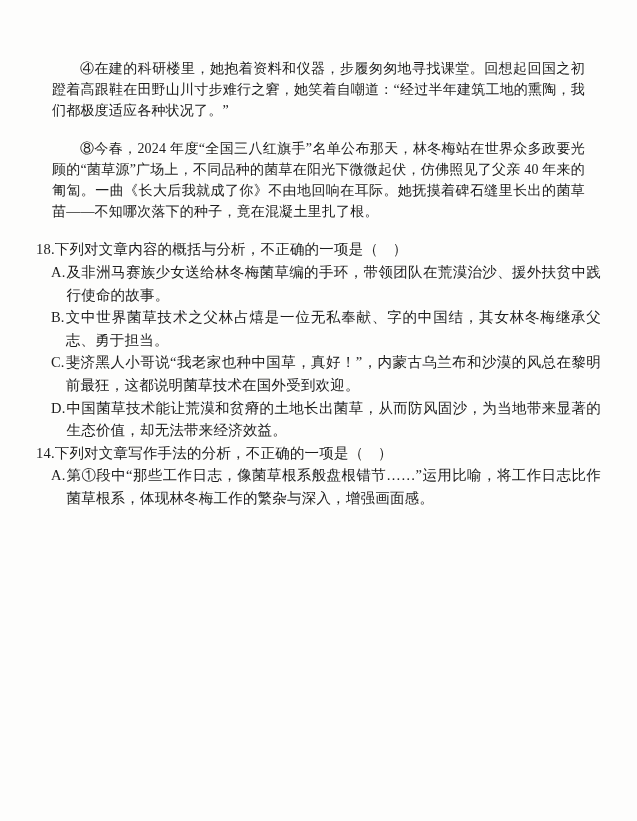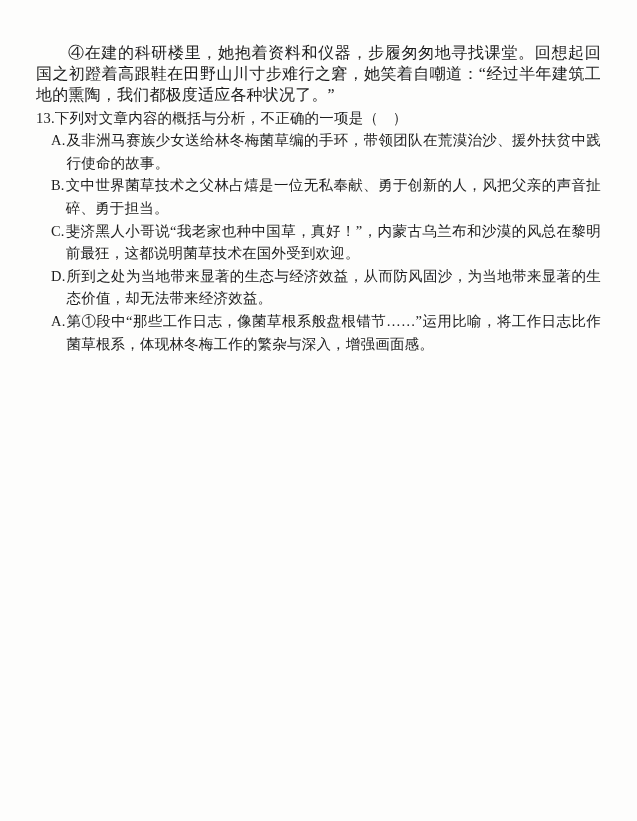--- a/index.html
+++ b/index.html
@@ -7,22 +7,22 @@
     width: 637px;
     height: 821px;
     box-sizing: border-box;
     background: #fdfdfc;
     padding: 42px 36px 30px 36px;
     font-family: "Liberation Serif", "DejaVu Serif", serif;
     color: #1c1c1c;
     overflow: hidden;
   }
   .passage p {
-    margin: 0;
-    font-size: 16px;
+    margin: 16px;
+    font-size: 14px;
     line-height: 21.2px;
     letter-spacing: 0.2px;
     text-align: justify;
     text-indent: 2em;
   }
   .passage .underlined {
     text-decoration: underline;
     text-underline-offset: 3px;
     text-decoration-thickness: 1px;
   }
@@ -58,45 +58,47 @@
     text-align: justify;
   }
 </style>
 </head>
 <body>
 
 <div class="page">
 
   <section class="passage">
     <p>④在建的科研楼里，她抱着资料和仪器，步履匆匆地寻找课堂。回想起回国之初蹬着高跟鞋在田野山川寸步难行之窘，她笑着自嘲道：“经过半年建筑工地的熏陶，我们都极度适应各种状况了。”</p>
+    <p>⑧今春，2024 年度“全国三八红旗手”名单公布那天，林冬梅站在世界众多政要光顾的“菌草源”广场上，不同品种的菌草在阳光下微微起伏，仿佛照见了父亲 40 年来的匍匐。一曲《长大后我就成了你》不由地回响在耳际。她抚摸着碑石缝里长出的菌草苗——不知哪次落下的种子，竟在混凝土里扎了根。</p>
   </section>
 
   <section class="questions">
 
     <div class="question">
-      <p class="stem">13.下列对文章内容的概括与分析，不正确的一项是（　）</p>
+      <p class="stem">18.下列对文章内容的概括与分析，不正确的一项是（　）</p>
       <div class="option">
         <span class="opt-label">A.</span>
         <span class="opt-text">及非洲马赛族少女送给林冬梅菌草编的手环，带领团队在荒漠治沙、援外扶贫中践行使命的故事。</span>
       </div>
       <div class="option">
         <span class="opt-label">B.</span>
-        <span class="opt-text">文中世界菌草技术之父林占熺是一位无私奉献、勇于创新的人，风把父亲的声音扯碎、勇于担当。</span>
+        <span class="opt-text">文中世界菌草技术之父林占熺是一位无私奉献、字的中国结，其女林冬梅继承父志、勇于担当。</span>
       </div>
       <div class="option">
         <span class="opt-label">C.</span>
         <span class="opt-text">斐济黑人小哥说“我老家也种中国草，真好！”，内蒙古乌兰布和沙漠的风总在黎明前最狂，这都说明菌草技术在国外受到欢迎。</span>
       </div>
       <div class="option">
         <span class="opt-label">D.</span>
-        <span class="opt-text">所到之处为当地带来显著的生态与经济效益，从而防风固沙，为当地带来显著的生态价值，却无法带来经济效益。</span>
+        <span class="opt-text">中国菌草技术能让荒漠和贫瘠的土地长出菌草，从而防风固沙，为当地带来显著的生态价值，却无法带来经济效益。</span>
       </div>
     </div>
 
     <div class="question">
+      <p class="stem">14.下列对文章写作手法的分析，不正确的一项是（　）</p>
       <div class="option">
         <span class="opt-label">A.</span>
         <span class="opt-text">第①段中“那些工作日志，像菌草根系般盘根错节……”运用比喻，将工作日志比作菌草根系，体现林冬梅工作的繁杂与深入，增强画面感。</span>
       </div>
 
     </div>
 
   </section>
 </div>
 

